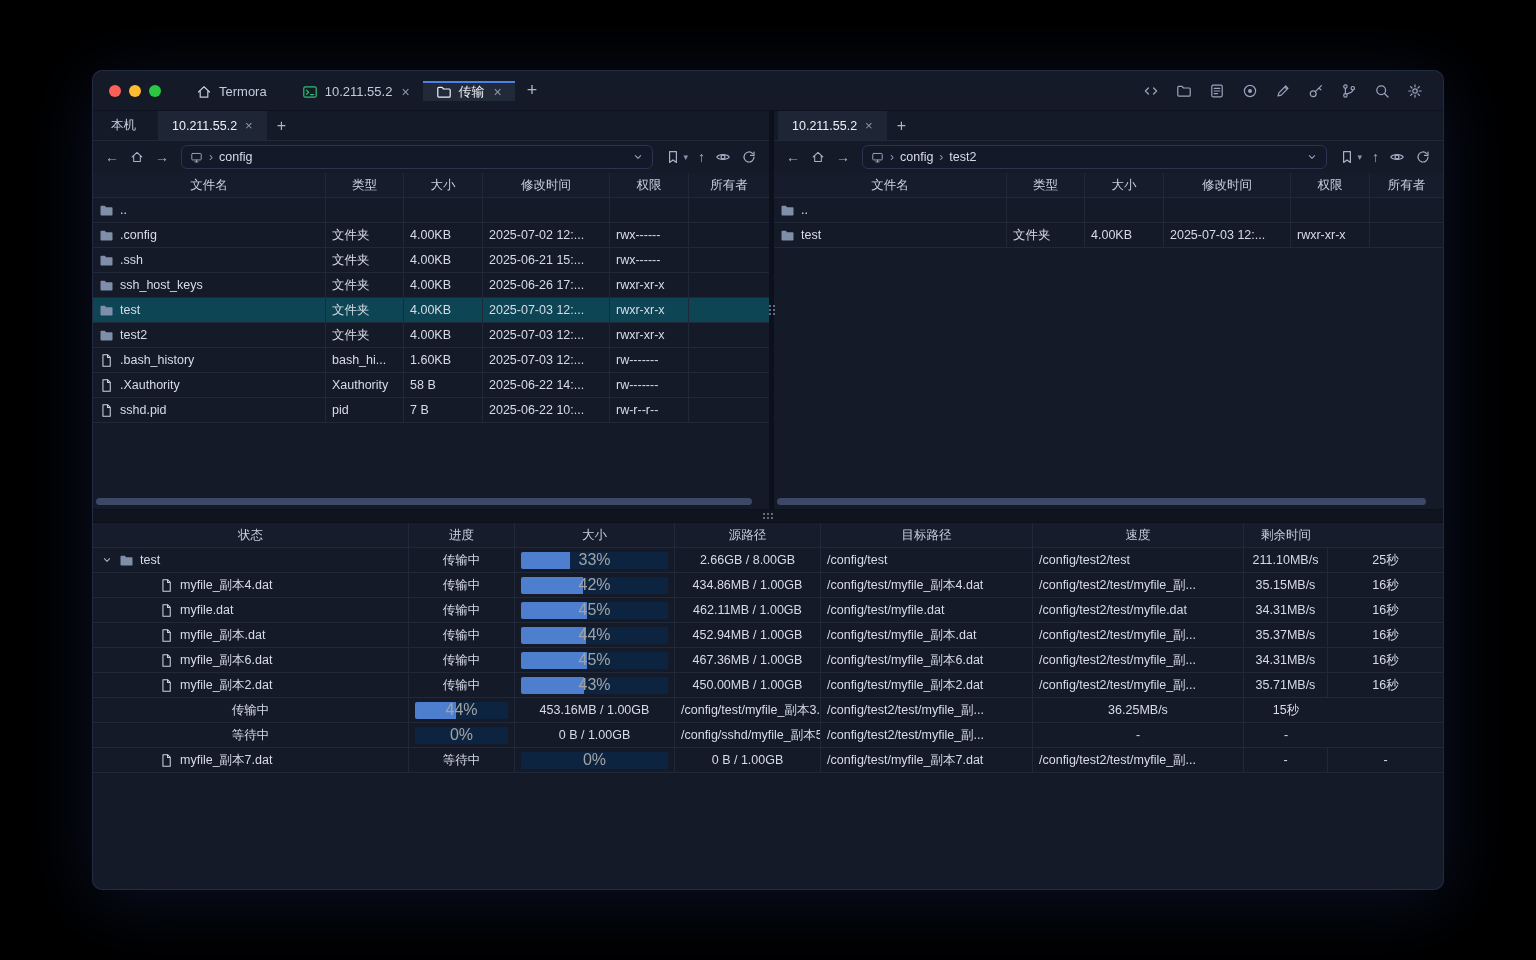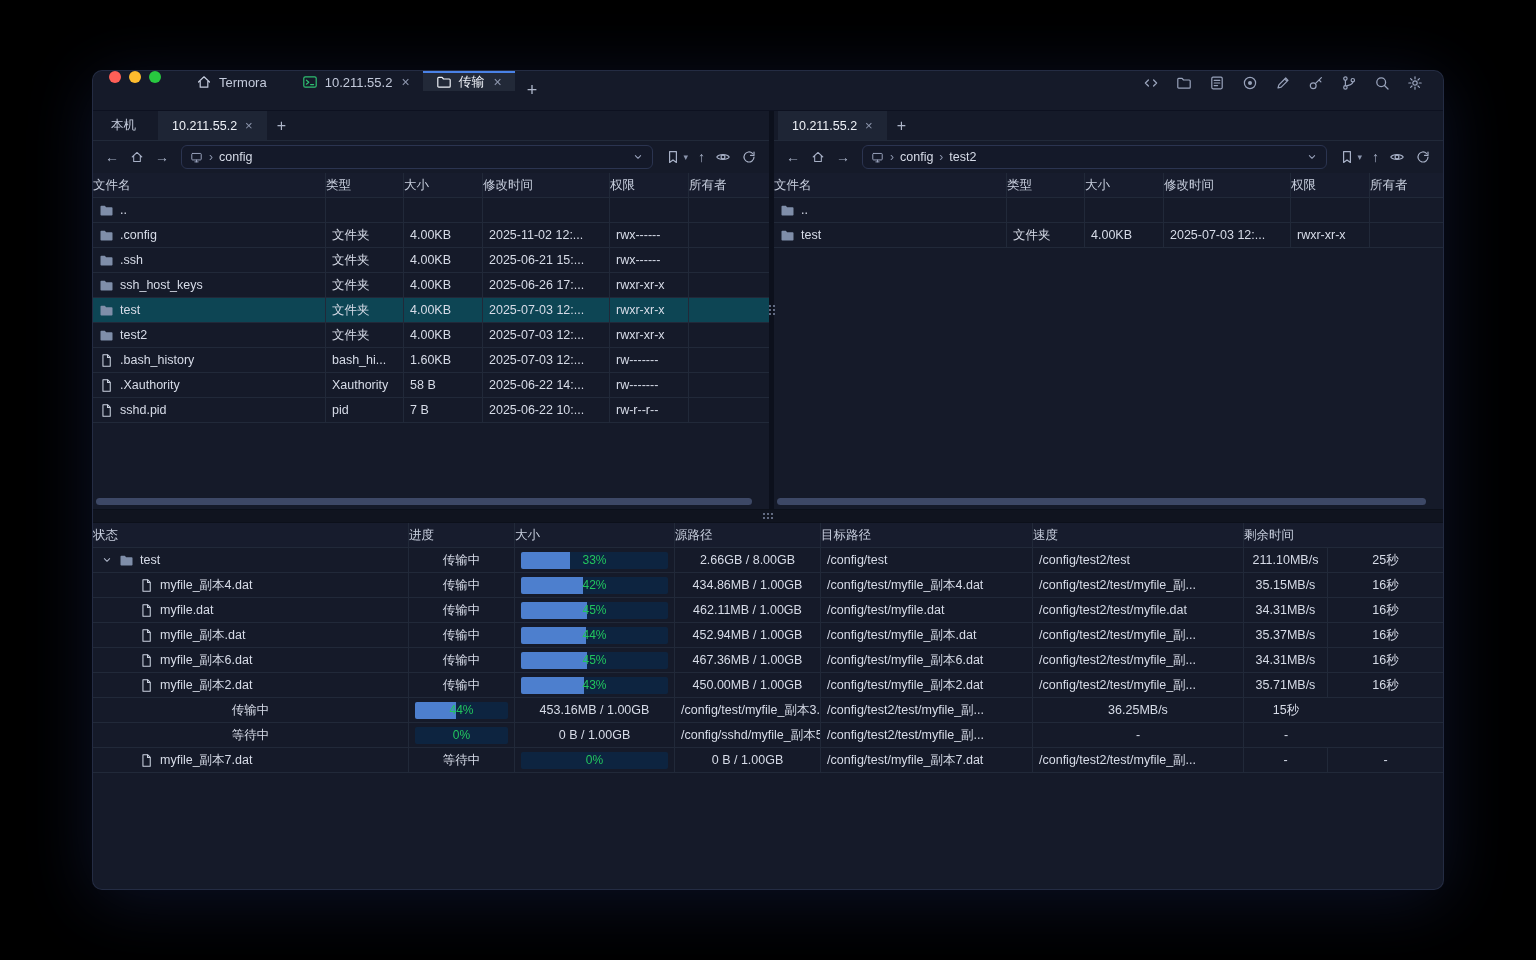--- a/index.html
+++ b/index.html
@@ -7,21 +7,21 @@
   body{background:#000;font-family:"Liberation Sans","DejaVu Sans",sans-serif;-webkit-font-smoothing:antialiased}
   button{cursor:pointer;font-family:inherit}
   :root{
     --bg:#151a29; --bg2:#171c2d; --line:#212939; --txt:#d7dce8; --dim:#9aa4bd;
     --sel:#0d4554; --accent:#4a82e6; --pfill:#4d7fce; --ptrack:#0d2440;
   }
   .window{width:1352px;height:820px;margin:70px auto 0;background:var(--bg);border-radius:10px;
     overflow:hidden;display:flex;flex-direction:column;position:relative;
     border:1px solid rgba(90,110,160,.22);box-shadow:0 10px 70px rgba(40,60,130,.30)}
   
-  .titlebar{height:40px;flex:none;display:flex;align-items:flex-start;padding-left:16px;border-bottom:1px solid #0d1120}
+  .titlebar{height:40px;flex:none;display:flex;align-items:center;padding-left:16px;border-bottom:1px solid #0d1120}
   .traffic{display:flex;align-items:center;gap:8px;margin-right:22px}
   .tl{width:12px;height:12px;border-radius:50%;display:inline-block}
   .tl-red{background:#ff5f57}.tl-yellow{background:#febc2e}.tl-green{background:#28c840}
   .ttabs{display:flex;align-items:stretch}
   .ttab{display:flex;align-items:center;gap:7px;padding:0 13px;font-size:13px;color:#c3cadb;border-top:2px solid transparent}
   .ttab.active{background:#222938;border-top-color:var(--accent);color:#eef1f7}
   .tclose{color:#8d96ad;font-size:14px;line-height:1;margin-left:2px}
   .newtab{background:none;border:none;color:#aeb6c9;font-size:18px;padding:0 12px;align-self:center}
   .tb-actions{margin-left:auto;display:flex;align-items:center;gap:9px;padding-right:16px}
   .tbtn{background:none;border:none;color:#99a3bb;width:24px;height:24px;display:flex;align-items:center;justify-content:center}
@@ -51,21 +51,21 @@
   .crumb .sep{color:#8b95ad;font-size:12px}
   .crumb-dd{width:12px;height:12px;color:#9aa4bd;margin-left:auto}
   .toolicons{display:flex;align-items:center;gap:10px;padding:0 4px}
   .toolbtn{background:none;border:none;color:#a7b0c6;display:flex;align-items:center;gap:2px;padding:0;font-size:14px}
   .dd{font-size:9px;color:#8b95ad}
   
   .ft,.tt{display:flex;flex-direction:column;min-height:0;font-size:12.5px;position:relative}
   .ft{flex:1}
   .tt{flex:1}
   .hrow{display:flex;height:25px;flex:none;border-bottom:1px solid var(--line);color:#c9d0df;background:var(--bg2)}
-  .hrow>div{display:flex;align-items:center;border-right:1px solid var(--line);overflow:hidden;white-space:nowrap}
+  .hrow>div{display:flex;align-items:center;justify-content:center;border-right:1px solid var(--line);overflow:hidden;white-space:nowrap}
   .hrow>div:last-child{border-right:none}
   .rrow{display:flex;height:25px;border-bottom:1px solid var(--line);color:var(--txt)}
   .rrow>div{display:flex;align-items:center;border-right:1px solid var(--line);overflow:hidden;white-space:nowrap;padding:0 6px}
   .rrow>div:last-child{border-right:none}
   .rrow.selected{background:var(--sel)}
   .cell-name{gap:6px;padding-left:9px}
   .fi{width:15px;height:15px;flex:none}
   .cc{justify-content:center;padding:0 2px}
   
   .ft .hrow>div:nth-of-type(1),.ft .rrow>div:nth-of-type(1){width:233px}
@@ -78,25 +78,25 @@
   .tt .hrow>div:nth-of-type(1),.tt .rrow>div:nth-of-type(1){width:316px}
   .tt .hrow>div:nth-of-type(2),.tt .rrow>div:nth-of-type(2){width:106px}
   .tt .hrow>div:nth-of-type(3),.tt .rrow>div:nth-of-type(3){width:160px}
   .tt .hrow>div:nth-of-type(4),.tt .rrow>div:nth-of-type(4){width:146px}
   .tt .hrow>div:nth-of-type(5),.tt .rrow>div:nth-of-type(5){width:212px}
   .tt .hrow>div:nth-of-type(6),.tt .rrow>div:nth-of-type(6){width:211px}
   .tt .hrow>div:nth-of-type(7),.tt .rrow>div:nth-of-type(7){width:84px}
   .tt .hrow>div:nth-of-type(8),.tt .rrow>div:nth-of-type(8){flex:1}
   .chev{width:12px;height:12px;color:#aeb6c9;flex:none}
   .tt .cell-name.lvl0{padding-left:8px}
-  .tt .cell-name.lvl1{padding-left:46px}
+  .tt .cell-name.lvl1{padding-left:66px}
   .cell-prog{padding:0 5px}
   .pbar{position:relative;width:100%;height:17px;background:var(--ptrack);border-radius:2px;overflow:hidden}
   .pfill{position:absolute;left:0;top:0;bottom:0;background:var(--pfill)}
-  .plabel{position:absolute;inset:0;display:flex;align-items:center;justify-content:center;color:#22c55e;font-size:12px}
+  .plabel{position:absolute;inset:0;display:flex;align-items:center;justify-content:center;color:#a3a3a3;font-size:16px}
   .hscroll{position:absolute;left:3px;right:10px;bottom:4px;height:7px}
   .hscroll .thumb{height:100%;width:99%;background:#3d4866;border-radius:4px}
   .hsplit{height:14px;flex:none;background:#10141f;position:relative;border-top:1px solid #0c101a;border-bottom:1px solid #0c101a}
   .hgrip{position:absolute;left:50%;top:50%;transform:translate(-50%,-50%);display:grid;grid-template-columns:repeat(3,2px);grid-auto-rows:2px;gap:2px}
 </style>
 </head>
 <body>
 
 <svg width="0" height="0" style="position:absolute" aria-hidden="true">
   <defs>
@@ -386,21 +386,21 @@
             </div>
             <div class="rrow">
               <div class="cell-name">
                 <svg class="fi">
                   <use href="#i-folder"></use>
                 </svg>
                 <span>.config</span>
               </div>
               <div>文件夹</div>
               <div>4.00KB</div>
-              <div>2025-11-02 12:...</div>
+              <div>2025-07-02 12:...</div>
               <div>rwx------</div>
               <div></div>
             </div>
             <div class="rrow">
               <div class="cell-name">
                 <svg class="fi">
                   <use href="#i-folder"></use>
                 </svg>
                 <span>.ssh</span>
               </div>

